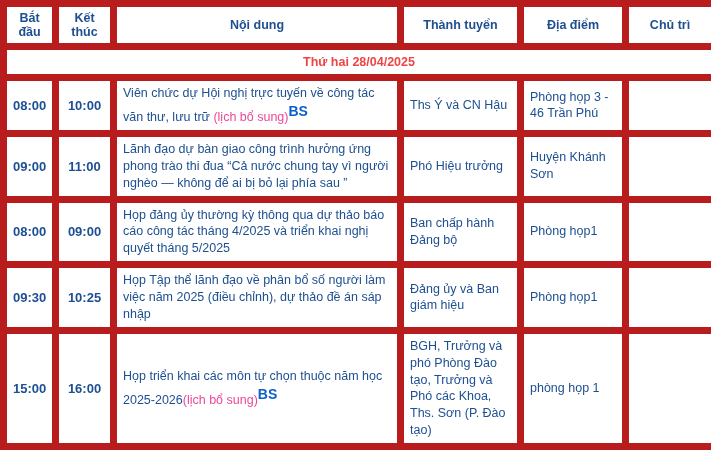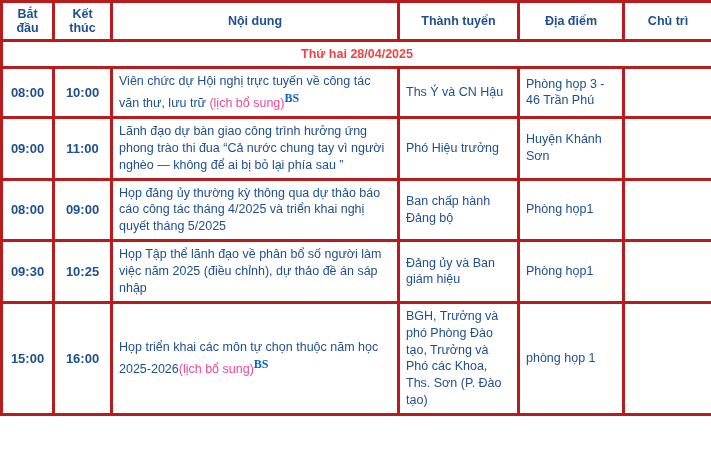--- a/index.html
+++ b/index.html
@@ -12,21 +12,21 @@
     font-size: 12px;
     color: #1d4f91;
     width: 711px;
   }
   table.schedule {
     border-collapse: collapse;
     width: 711px;
     table-layout: fixed;
   }
   table.schedule th, table.schedule td {
-    border: 3px solid #b91c1c;
+    border: 7px solid #b91c1c;
     vertical-align: middle;
     padding: 4px 6px;
   }
   thead th {
     font-weight: bold;
     color: #1d4f91;
     font-size: 12.5px;
     text-align: center;
     padding: 6px 4px;
     background: #ffffff;
@@ -61,24 +61,23 @@
     font-weight: bold;
     color: #ef4444;
     font-size: 12.5px;
     padding: 5px 4px;
   }
   .red {
     color: #ec4899;
   }
   .sup {
     color: #0a5fd0;
-    font-size: 12px;
+    font-size: 14px;
     font-weight: bold;
     vertical-align: super;
-    font-family: Liberation Serif, serif;
   }
 </style>
 </head>
 <body>
 
 <table class="schedule">
   <colgroup>
     <col class="c-start">
       <col class="c-end">
       <col class="c-content">

